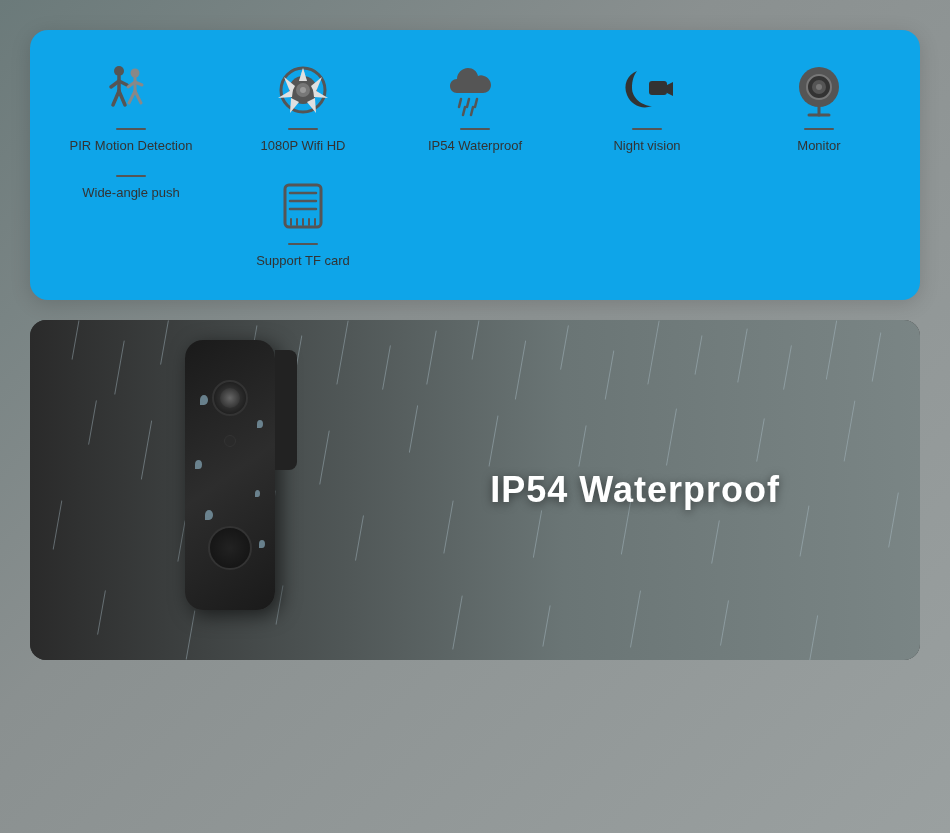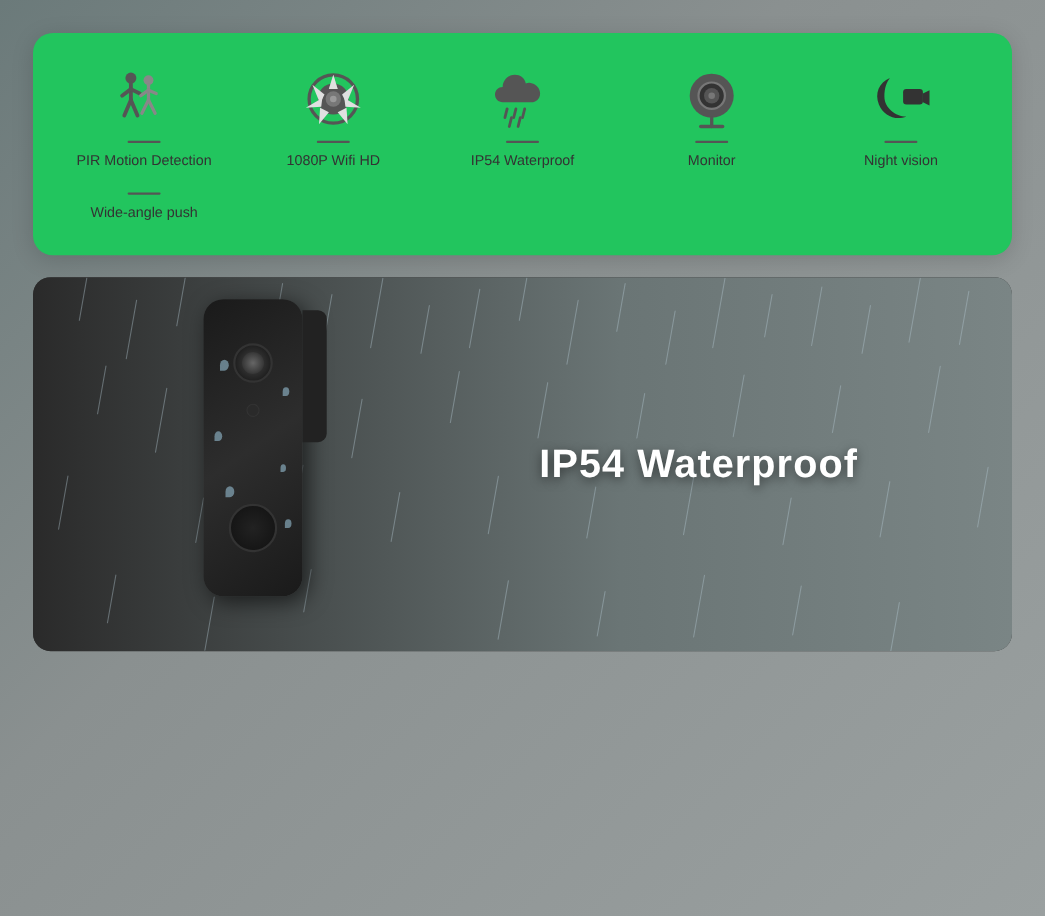--- a/index.html
+++ b/index.html
@@ -23,21 +23,21 @@
       position: relative;
       z-index: 1;
       padding: 30px 30px 20px 30px;
       display: flex;
       flex-direction: column;
       gap: 20px;
     }
 
     
     .features-card {
-      background: #22c55e;
+      background: #0ea5e9;
       border-radius: 18px;
       padding: 30px 20px 30px 20px;
       box-shadow: 0 4px 20px rgba(0,0,0,0.15);
     }
 
     .features-grid {
       display: grid;
       grid-template-columns: repeat(5, 1fr);
       gap: 20px 10px;
     }
@@ -280,56 +280,76 @@
           </svg>
         </div>
         <div class="feature-divider"></div>
         <span class="feature-label">IP54 Waterproof</span>
       </div>
 
       <div class="feature-item">
         <div class="feature-icon">
           <svg viewBox="0 0 60 55" fill="none" xmlns="http://www.w3.org/2000/svg">
 
+            <path d="M20 8 C10 12 6 22 10 32 C14 42 25 47 35 43 C25 43 15 35 15 25 C15 17 17 12 20 8 Z" fill="#333"></path>
+
+            <rect x="32" y="18" width="18" height="14" rx="3" fill="#333"></rect>
+            <path d="M50 22 L56 19 L56 33 L50 30 Z" fill="#333"></path>
+          </svg>
+        </div>
+        <div class="feature-divider"></div>
+        <span class="feature-label">Night vision</span>
+      </div>
+
+      <div class="feature-item">
+        <div class="feature-icon">
+          <svg viewBox="0 0 60 55" fill="none" xmlns="http://www.w3.org/2000/svg">
+
             <circle cx="30" cy="24" r="20" fill="#555"></circle>
 
             <circle cx="30" cy="24" r="12" fill="#333" stroke="#777" stroke-width="2"></circle>
 
             <circle cx="30" cy="24" r="7" fill="#555"></circle>
             <circle cx="30" cy="24" r="3" fill="#777"></circle>
 
             <line x1="30" y1="44" x2="30" y2="52" stroke="#555" stroke-width="3" stroke-linecap="round"></line>
             <line x1="20" y1="52" x2="40" y2="52" stroke="#555" stroke-width="3" stroke-linecap="round"></line>
           </svg>
         </div>
         <div class="feature-divider"></div>
         <span class="feature-label">Monitor</span>
       </div>
 
-      <div class="feature-item">
-        <div class="feature-icon">
-          <svg viewBox="0 0 60 55" fill="none" xmlns="http://www.w3.org/2000/svg">
-
-            <path d="M20 8 C10 12 6 22 10 32 C14 42 25 47 35 43 C25 43 15 35 15 25 C15 17 17 12 20 8 Z" fill="#333"></path>
-
-            <rect x="32" y="18" width="18" height="14" rx="3" fill="#333"></rect>
-            <path d="M50 22 L56 19 L56 33 L50 30 Z" fill="#333"></path>
-          </svg>
-        </div>
-        <div class="feature-divider"></div>
-        <span class="feature-label">Night vision</span>
-      </div>
-
 
       <div class="feature-item">
         <div class="feature-divider"></div>
         <span class="feature-label">Wide-angle push</span>
       </div>
 
 
+      <div class="feature-item">
+        <div class="feature-icon">
+          <svg viewBox="0 0 60 55" fill="none" xmlns="http://www.w3.org/2000/svg">
+
+            <rect x="12" y="8" width="36" height="42" rx="4" fill="none" stroke="#555" stroke-width="3"></rect>
+
+            <line x1="17" y1="16" x2="43" y2="16" stroke="#555" stroke-width="2.5" stroke-linecap="round"></line>
+            <line x1="17" y1="24" x2="43" y2="24" stroke="#555" stroke-width="2.5" stroke-linecap="round"></line>
+            <line x1="17" y1="32" x2="43" y2="32" stroke="#555" stroke-width="2.5" stroke-linecap="round"></line>
+
+            <line x1="18" y1="42" x2="18" y2="48" stroke="#555" stroke-width="2" stroke-linecap="round"></line>
+            <line x1="24" y1="42" x2="24" y2="48" stroke="#555" stroke-width="2" stroke-linecap="round"></line>
+            <line x1="30" y1="42" x2="30" y2="48" stroke="#555" stroke-width="2" stroke-linecap="round"></line>
+            <line x1="36" y1="42" x2="36" y2="48" stroke="#555" stroke-width="2" stroke-linecap="round"></line>
+            <line x1="42" y1="42" x2="42" y2="48" stroke="#555" stroke-width="2" stroke-linecap="round"></line>
+          </svg>
+        </div>
+        <div class="feature-divider"></div>
+        <span class="feature-label">Support TF card</span>
+      </div>
 
     </div>
   </div>
 
   <div class="waterproof-banner">
     <div class="banner-bg"></div>
 
     <div class="rain-container">
       <div class="rain-drop" style="left:5%;top:0;height:40px;transform:rotate(10deg);"></div>
       <div class="rain-drop" style="left:10%;top:20px;height:55px;transform:rotate(10deg);"></div>

